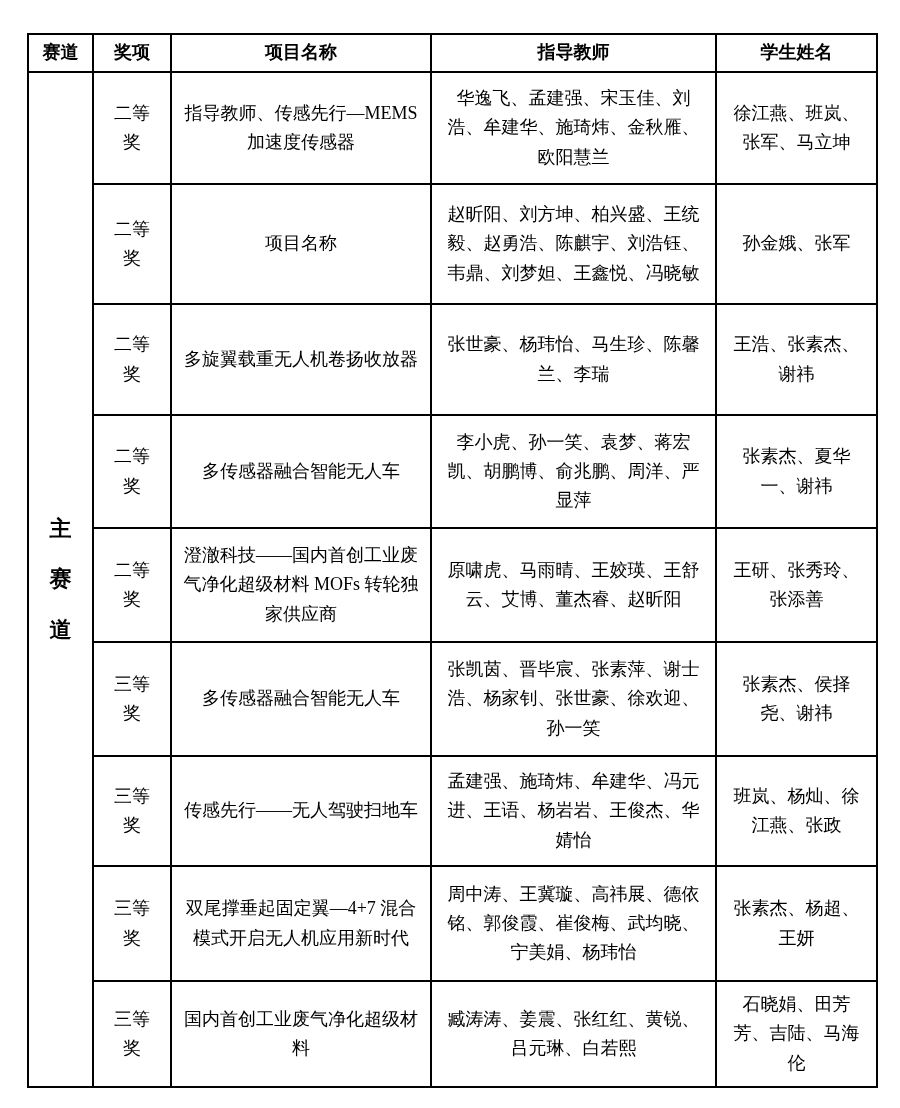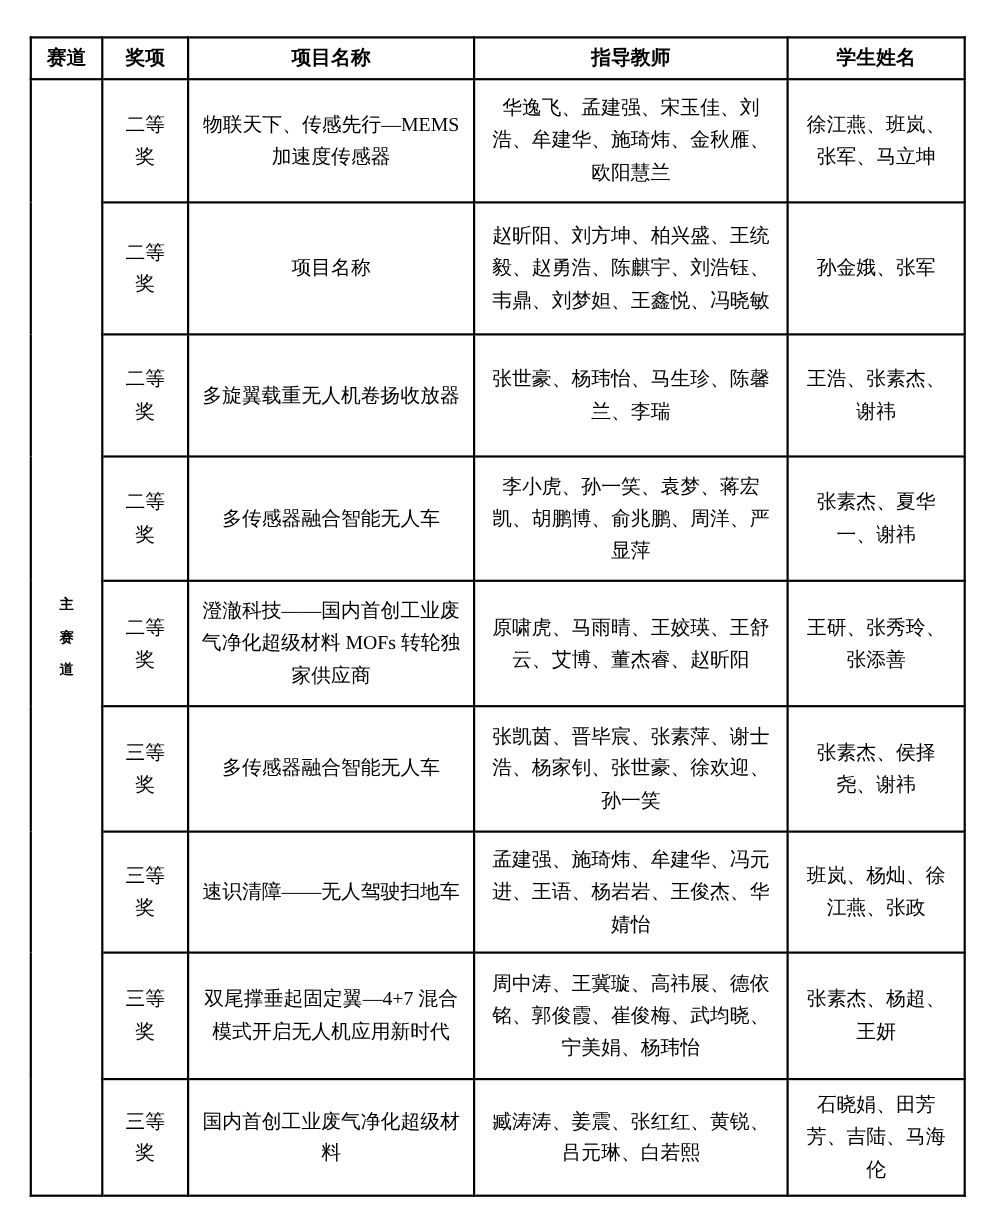--- a/index.html
+++ b/index.html
@@ -56,21 +56,21 @@
   tr.r7 { height: 110px; }
   tr.r8 { height: 115px; }
   tr.r9 { height: 106px; }
   
   .track-label {
     display: inline-block;
     width: 1.2em;
     word-break: break-all;
     font-weight: bold;
     line-height: 2.3;
-    font-size: 13px;
+    font-size: 22px;
   }
   
   .award-label {
     display: inline-block;
     width: 2.3em;
     word-break: break-all;
   }
 </style>
 </head>
 <body>
@@ -92,21 +92,21 @@
         <th>指导教师</th>
         <th>学生姓名</th>
       </tr>
     </thead>
     <tbody>
       <tr class="r1">
         <td rowspan="9">
           <span class="track-label">主赛道</span>
         </td>
         <td><span class="award-label">二等奖</span></td>
-        <td>物联天下、传感先行—MEMS 加速度传感器</td>
+        <td>指导教师、传感先行—MEMS 加速度传感器</td>
         <td>华逸飞、孟建强、宋玉佳、刘浩、牟建华、施琦炜、金秋雁、欧阳慧兰</td>
         <td>徐江燕、班岚、张军、马立坤</td>
       </tr>
       <tr class="r2">
         <td><span class="award-label">二等奖</span></td>
         <td>项目名称</td>
         <td>赵昕阳、刘方坤、柏兴盛、王统毅、赵勇浩、陈麒宇、刘浩钰、韦鼎、刘梦妲、王鑫悦、冯晓敏</td>
         <td>孙金娥、张军</td>
       </tr>
       <tr class="r3">
@@ -128,21 +128,21 @@
         <td>王研、张秀玲、张添善</td>
       </tr>
       <tr class="r6">
         <td><span class="award-label">三等奖</span></td>
         <td>多传感器融合智能无人车</td>
         <td>张凯茵、晋毕宸、张素萍、谢士浩、杨家钊、张世豪、徐欢迎、孙一笑</td>
         <td>张素杰、侯择尧、谢祎</td>
       </tr>
       <tr class="r7">
         <td><span class="award-label">三等奖</span></td>
-        <td>速识清障——无人驾驶扫地车</td>
+        <td>传感先行——无人驾驶扫地车</td>
         <td>孟建强、施琦炜、牟建华、冯元进、王语、杨岩岩、王俊杰、华婧怡</td>
         <td>班岚、杨灿、徐江燕、张政</td>
       </tr>
       <tr class="r8">
         <td><span class="award-label">三等奖</span></td>
         <td>双尾撑垂起固定翼—4+7 混合模式开启无人机应用新时代</td>
         <td>周中涛、王冀璇、高祎展、德依铭、郭俊霞、崔俊梅、武均晓、宁美娟、杨玮怡</td>
         <td>张素杰、杨超、王妍</td>
       </tr>
       <tr class="r9">

